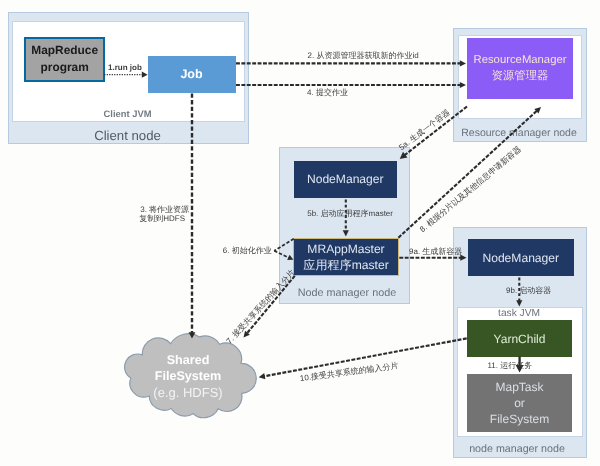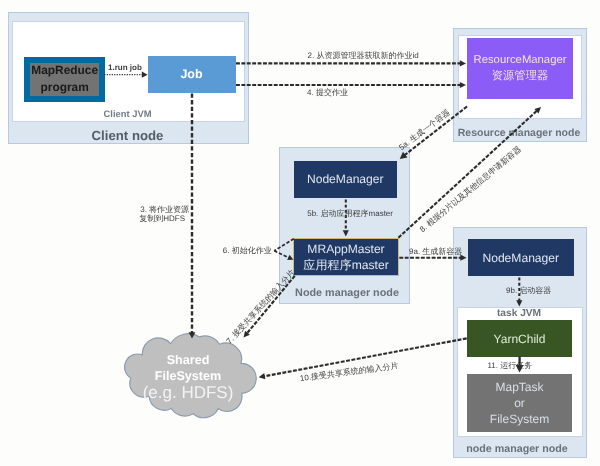--- a/index.html
+++ b/index.html
@@ -3,30 +3,30 @@
 <meta charset="utf-8">
 <title>MapReduce YARN Diagram</title>
 <style>
   html,body{margin:0;padding:0;}
   body{width:600px;height:466px;background:#fdfdfc;font-family:"Liberation Sans",sans-serif;overflow:hidden;
     -webkit-font-smoothing:antialiased;text-rendering:geometricPrecision;}
   #stage{position:relative;width:600px;height:466px;}
   .node-group{position:absolute;background:#dce6f1;border:1px solid #b6cbe0;box-sizing:border-box;}
   .inner-white{position:absolute;background:#ffffff;border:1px solid #c6d4e4;box-sizing:border-box;}
   .box{position:absolute;box-sizing:border-box;display:flex;flex-direction:column;align-items:center;justify-content:center;text-align:center;}
-  .grp-label{position:absolute;text-align:center;color:#6b747d;font-weight:bold;}
+  .grp-label{position:absolute;text-align:center;color:#6b747d;}
   svg.overlay{position:absolute;left:0;top:0;width:600px;height:466px;overflow:visible;}
   .lbl{position:absolute;color:#3b3b3b;white-space:nowrap;}
 
   
   #g-client{left:8px;top:12px;width:241px;height:131.5px;}
   #w-client{left:12px;top:21px;width:233px;height:101px;}
   #lab-clientjvm{left:11px;top:107.5px;width:233px;font-size:9.4px;font-weight:bold;color:#737c85;}
   #lab-clientnode{left:7px;top:128px;width:241px;font-size:13.2px;color:#535c66;}
-  #b-mapreduce{left:24.4px;top:57px;width:80.5px;height:44.5px;background:#737373;border:6px solid #0369a1;
+  #b-mapreduce{left:24.4px;top:37px;width:80.5px;height:44.5px;background:#a3a3a3;border:2px solid #0369a1;
     font-size:11.9px;font-weight:bold;color:#1a1a1a;line-height:17px;}
   #b-job{left:147.5px;top:55.5px;width:88px;height:37.5px;background:#5b9bd5;
     font-size:12.5px;font-weight:bold;color:#fff;text-align:center;}
 
   
   #g-rm{left:453.3px;top:28px;width:133.7px;height:113.5px;}
   #w-rm{left:458px;top:35px;width:124px;height:84px;}
   #lab-rmnode{left:452px;top:126.5px;width:134px;font-size:10.5px;color:#69727b;}
   #b-rm{left:467px;top:38px;width:106px;height:61px;background:#8b5cf6;
     font-size:11.3px;color:#f5e4d7;line-height:15.5px;}
@@ -47,21 +47,21 @@
   #w-taskjvm{left:457px;top:307px;width:126px;height:130px;}
   #lab-taskjvm{left:456px;top:307.5px;width:126px;font-size:10.2px;color:#69727b;}
   #b-yarnchild{left:467px;top:320px;width:105px;height:37px;background:#375623;
     font-size:12px;color:#e2ecd9;}
   #b-task{left:467px;top:374px;width:105px;height:58px;background:#737373;
     font-size:12px;color:#d9dfe6;line-height:16px;}
 
   
   #b-cloud{left:121px;top:351.5px;width:134px;height:50px;
     font-size:12.6px;font-weight:bold;color:#ffffff;line-height:16.2px;}
-  #b-cloud span:nth-child(3){font-weight:normal;font-size:17px;color:#f2f3f4;}
+  #b-cloud span:nth-child(3){font-weight:normal;font-size:13px;color:#f2f3f4;}
 
   
   .lbl{font-size:8px;line-height:9px;}
   #t-e1 {left:108px;top:62.6px;font-size:8px;font-weight:bold;}
   #t-e2 {left:307.5px;top:51px;}
   #t-e3a{left:140.2px;top:204.5px;}
   #t-e3b{left:139.2px;top:213.7px;}
   #t-e4 {left:307px;top:88px;}
   #t-e5a{left:400.3px;top:143.7px;transform:rotate(-37.2deg);transform-origin:0 50%;}
   #t-e5b{left:307.2px;top:209.2px;text-align:right;}

